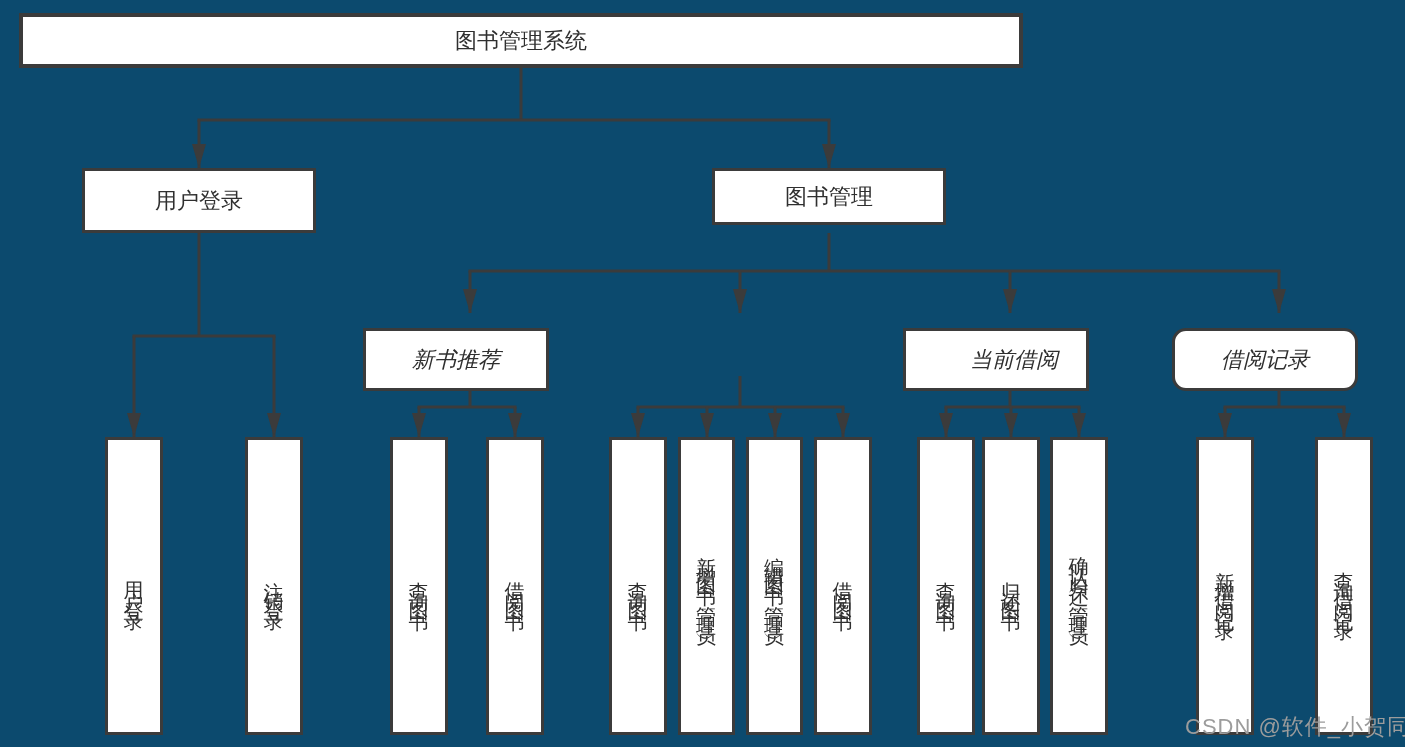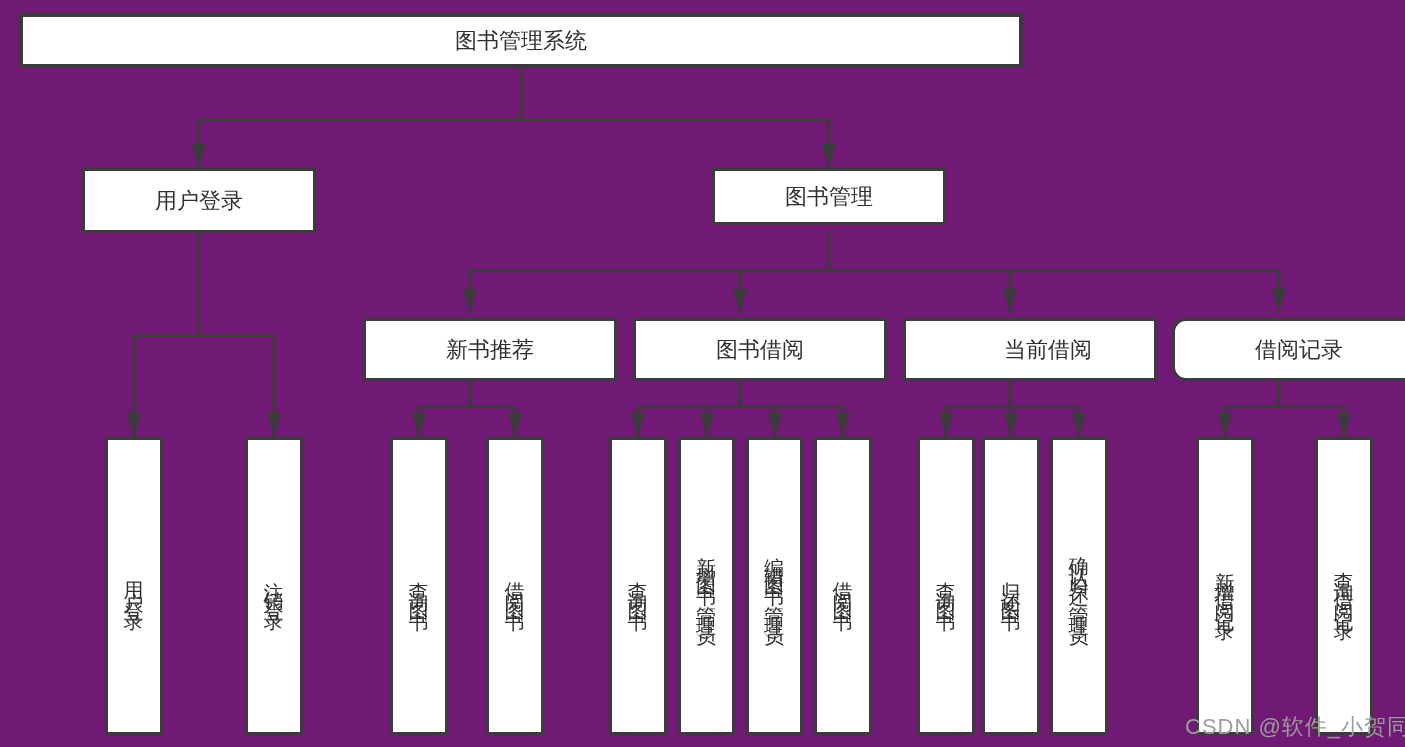--- a/index.html
+++ b/index.html
@@ -5,21 +5,21 @@
   :root{
     --line:#3b3b3b;
     --text:#2f2f2f;
     --wm:#9c9c9c;
   }
   html,body{margin:0;padding:0;background:#ffffff;}
   body{font-family:"Liberation Sans","DejaVu Sans",sans-serif;}
   #canvas{
     position:relative;
     width:1405px;height:747px;
-    background:#701a75;
+    background:#0c4a6e;
     overflow:hidden;
   }
   #connectors{position:absolute;left:0;top:0;width:1405px;height:747px;}
   .box{
     position:absolute;
     box-sizing:border-box;
     border:3px solid var(--line);
     background:#ffffff;
     display:flex;
     align-items:center;
@@ -35,21 +35,21 @@
     letter-spacing:10px;
     white-space:nowrap;
     color:var(--text);
   }
   
   .b-root{left:19px;top:13px;width:1004px;height:55px;border-width:4px;}
   
   .b-user-login{left:82px;top:168px;width:234px;height:65px;}
   .b-book-mgmt{left:712px;top:168px;width:234px;height:57px;}
   
-  .b-l3{top:318px;width:254px;height:63px;}
+  .b-l3{top:328px;width:186px;height:63px;font-style:italic;}
   .b-new-book{left:363px;}
   .b-book-borrow{left:633px;}
   .b-cur-borrow{left:903px;padding-left:36px;}
   .b-borrow-rec{left:1172px;border-radius:14px;}
   
   .leaf{top:437px;width:58px;height:298px;}
   .lf-1{left:105px;} .lf-2{left:245px;}
   .lf-3{left:390px;} .lf-4{left:486px;}
   .lf-5{left:609px;} .lf-6{left:678px;width:57px;} .lf-7{left:746px;width:57px;} .lf-8{left:814px;}
   .lf-9{left:917px;} .lf-10{left:982px;} .lf-11{left:1050px;}
@@ -142,23 +142,20 @@
   <div class="box b-user-login">
     <span class="hlabel">用户登录</span>
   </div>
   <div class="box b-book-mgmt">
     <span class="hlabel">图书管理</span>
   </div>
 
   <div class="box b-l3 b-new-book">
     <span class="hlabel">新书推荐</span>
   </div>
-  <div class="box b-l3 b-book-borrow">
-    <span class="hlabel">图书借阅</span>
-  </div>
   <div class="box b-l3 b-cur-borrow">
     <span class="hlabel">当前借阅</span>
   </div>
   <div class="box b-l3 b-borrow-rec">
     <span class="hlabel">借阅记录</span>
   </div>
 
   <div class="box leaf lf-1">
     <span class="vtext">用户登录</span>
   </div>

